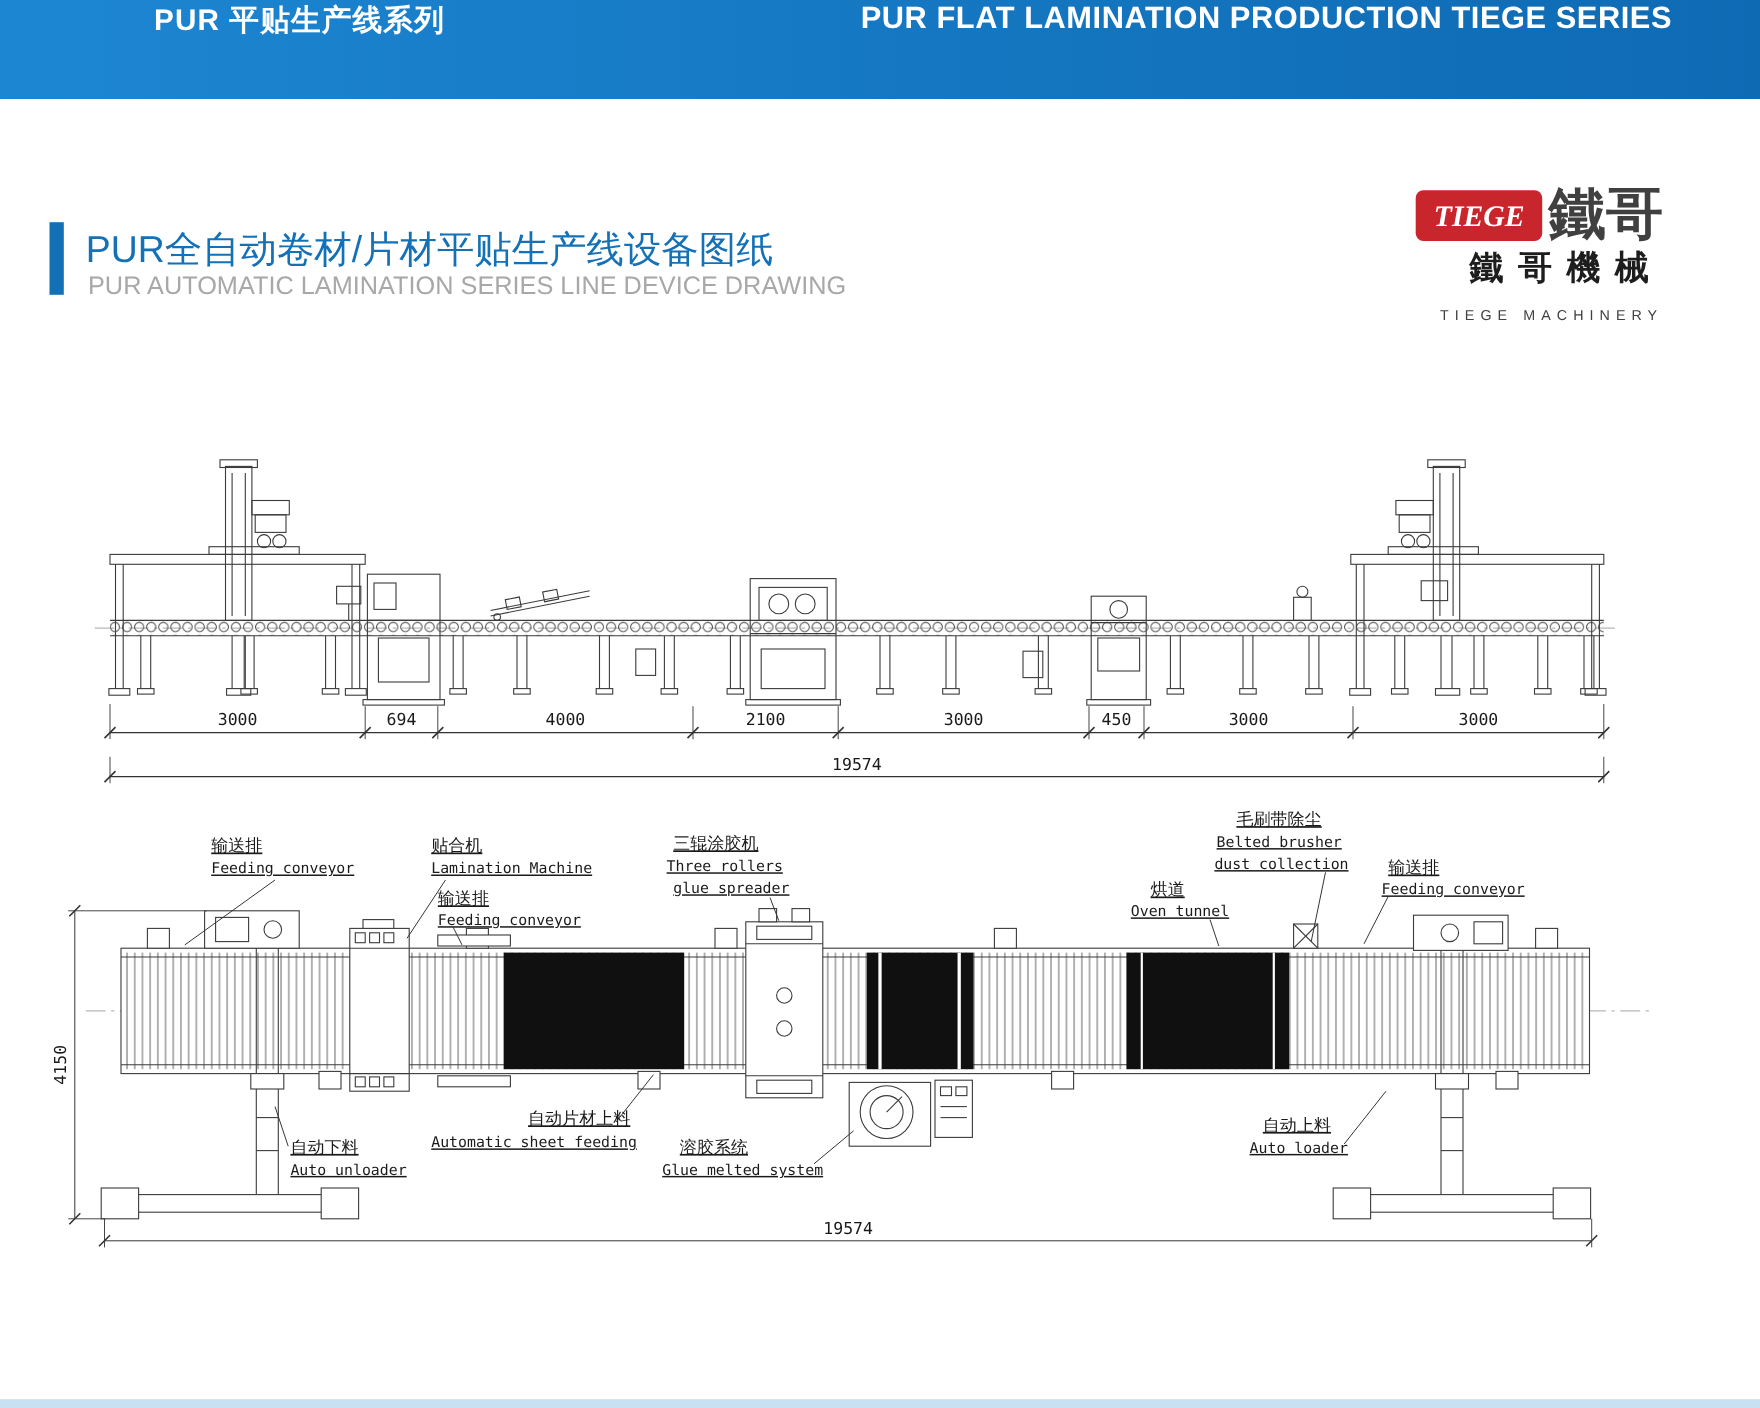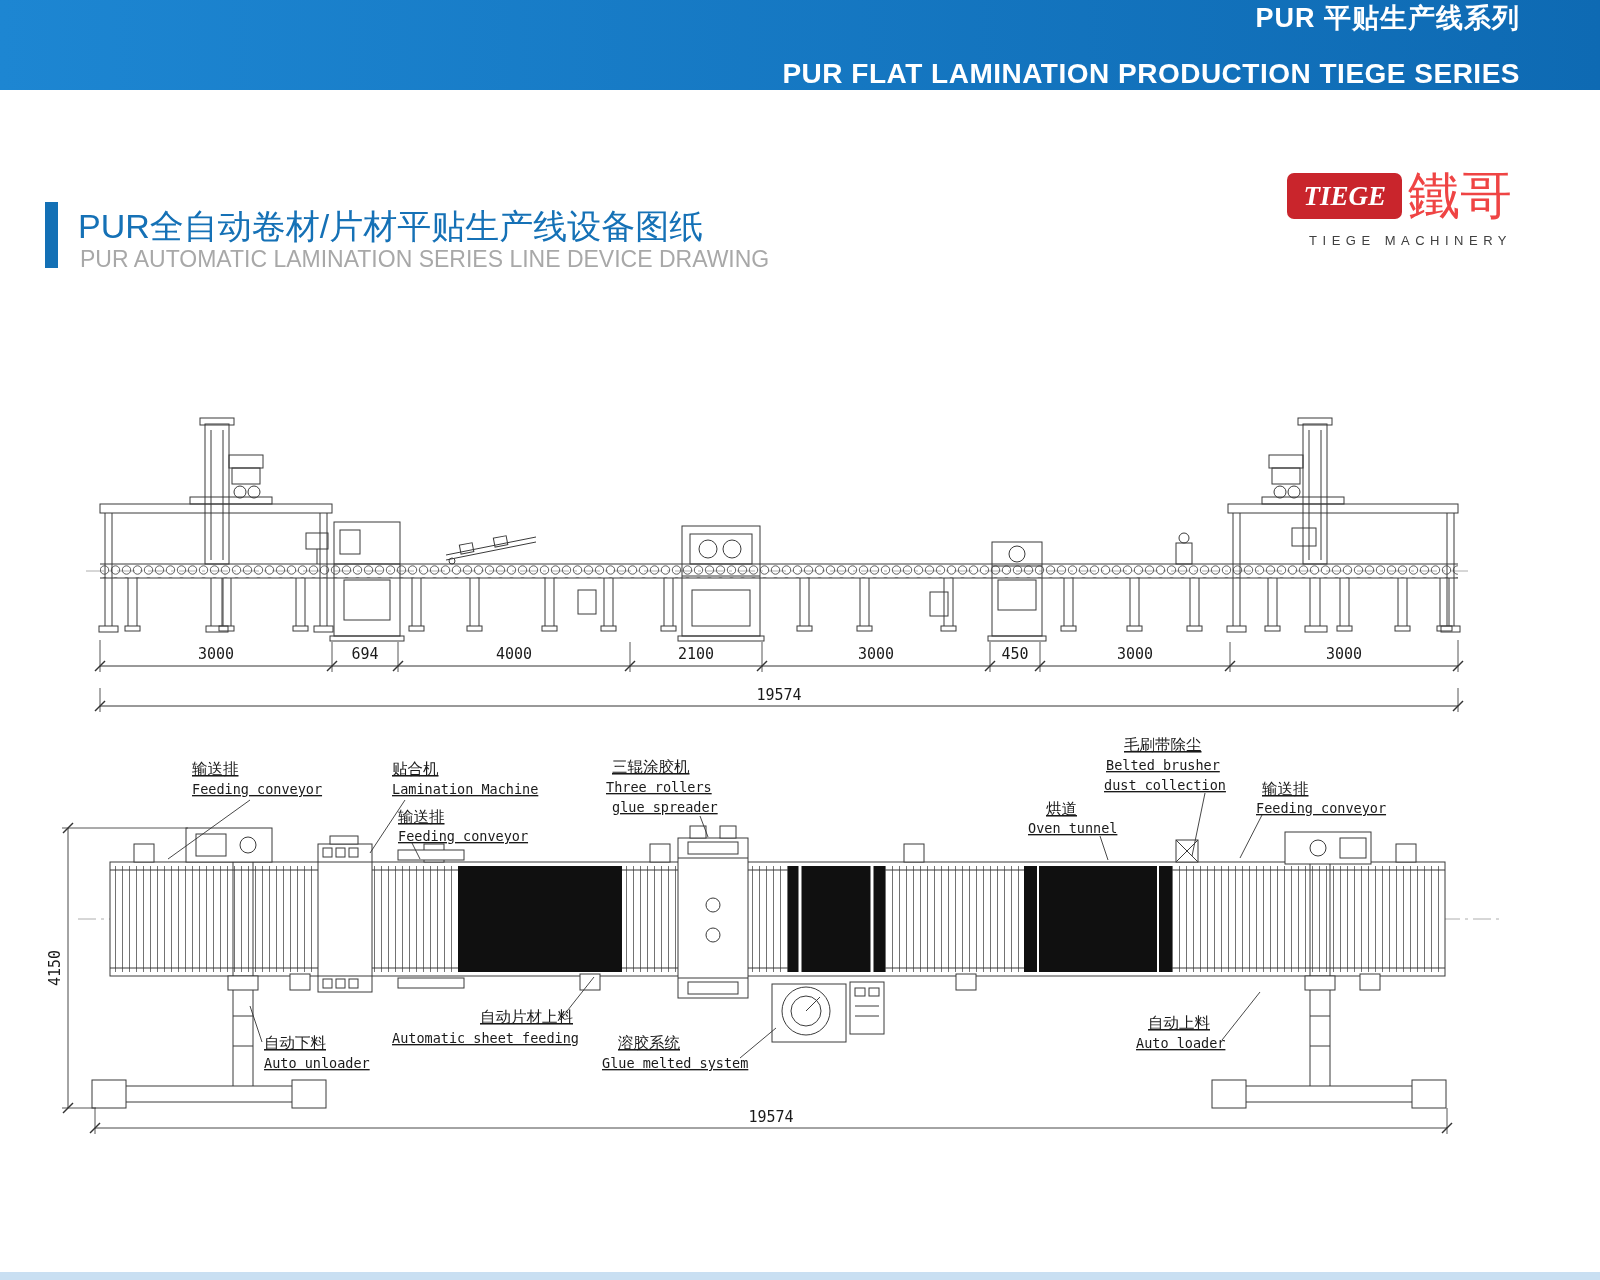--- a/index.html
+++ b/index.html
@@ -3,37 +3,37 @@
 <meta charset="utf-8">
 <style>
   html,body{margin:0;padding:0;}
   body{width:1600px;height:1280px;position:relative;background:#ffffff;
        font-family:"Liberation Sans",sans-serif;overflow:hidden;}
   .page{position:absolute;inset:0;}
 
   
   .hdr{position:absolute;top:0;left:0;width:1600px;height:90px;
        background:linear-gradient(90deg,#1d86d2,#0e6ab3);
-       display:flex;align-items:flex-end;justify-content:space-between;
-       padding:0 80px 0 140px;box-sizing:border-box;color:#fff;font-weight:bold;flex-direction:column;}
+       display:flex;align-items:flex-start;justify-content:space-between;
+       padding:0 80px 0 140px;box-sizing:border-box;color:#fff;font-weight:bold;}
   .hdr-zh{font-size:27px;letter-spacing:1px;}
   .hdr-en{font-size:28px;letter-spacing:.5px;}
 
   
   .accent-bar{position:absolute;left:45px;top:202px;width:13px;height:66px;background:#1370b5;}
   .sec-title{position:absolute;left:78px;top:204px;font-size:34px;font-weight:normal;color:#1571b6;white-space:nowrap;}
   .sec-sub{position:absolute;left:80px;top:246px;font-size:23px;color:#a8a8a8;white-space:nowrap;}
 
   
   .logo{position:absolute;right:88px;top:172px;text-align:right;}
   .logo-top{display:flex;align-items:flex-end;justify-content:flex-start;gap:6px;}
   .logo-badge{background:#c9252c;color:#fff;font-weight:bold;font-style:italic;
               font-family:"Liberation Serif",serif;font-size:27px;line-height:1;
               padding:10px 16px 9px;border-radius:7px;}
-  .logo-script{font-family:"DejaVu Serif",serif;font-weight:normal;font-size:52px;line-height:.9;color:#ef4444;}
+  .logo-script{font-family:"DejaVu Serif",serif;font-weight:bold;font-size:52px;line-height:.9;color:#404040;}
   .logo-zh{font-size:31px;font-weight:bold;color:#1d1d1d;letter-spacing:13px;margin-top:4px;white-space:nowrap;}
   .logo-en{font-size:13px;font-weight:normal;color:#404040;letter-spacing:5.5px;margin-top:14px;white-space:nowrap;}
 
   .drawing{position:absolute;left:0;top:380px;width:1600px;height:800px;}
 
   .footer-strip{position:absolute;left:0;bottom:0;width:1600px;height:8px;background:#c9dff2;}
 </style>
 </head>
 <body>
 
@@ -46,20 +46,21 @@
 
   <div class="accent-bar"></div>
   <div class="sec-title">PUR全自动卷材/片材平贴生产线设备图纸</div>
   <div class="sec-sub">PUR AUTOMATIC LAMINATION SERIES LINE DEVICE DRAWING</div>
 
   <div class="logo">
     <div class="logo-top">
       <span class="logo-badge">TIEGE</span>
       <span class="logo-script">鐵哥</span>
     </div>
+    <div class="logo-zh">鐵哥機械</div>
     <div class="logo-en">TIEGE MACHINERY</div>
   </div>
 
   <svg class="drawing" viewBox="0 380 1600 800" xmlns="http://www.w3.org/2000/svg">
     <defs>
       <pattern id="rollers" width="11" height="12" patternUnits="userSpaceOnUse">
         <circle cx="5.5" cy="6" r="4.2" fill="none" stroke="#4a4a4a" stroke-width="0.9"></circle>
       </pattern>
       <pattern id="vlines" width="7" height="12" patternUnits="userSpaceOnUse">
         <line x1="3.5" y1="0" x2="3.5" y2="12" stroke="#636363" stroke-width="0.9"></line>

